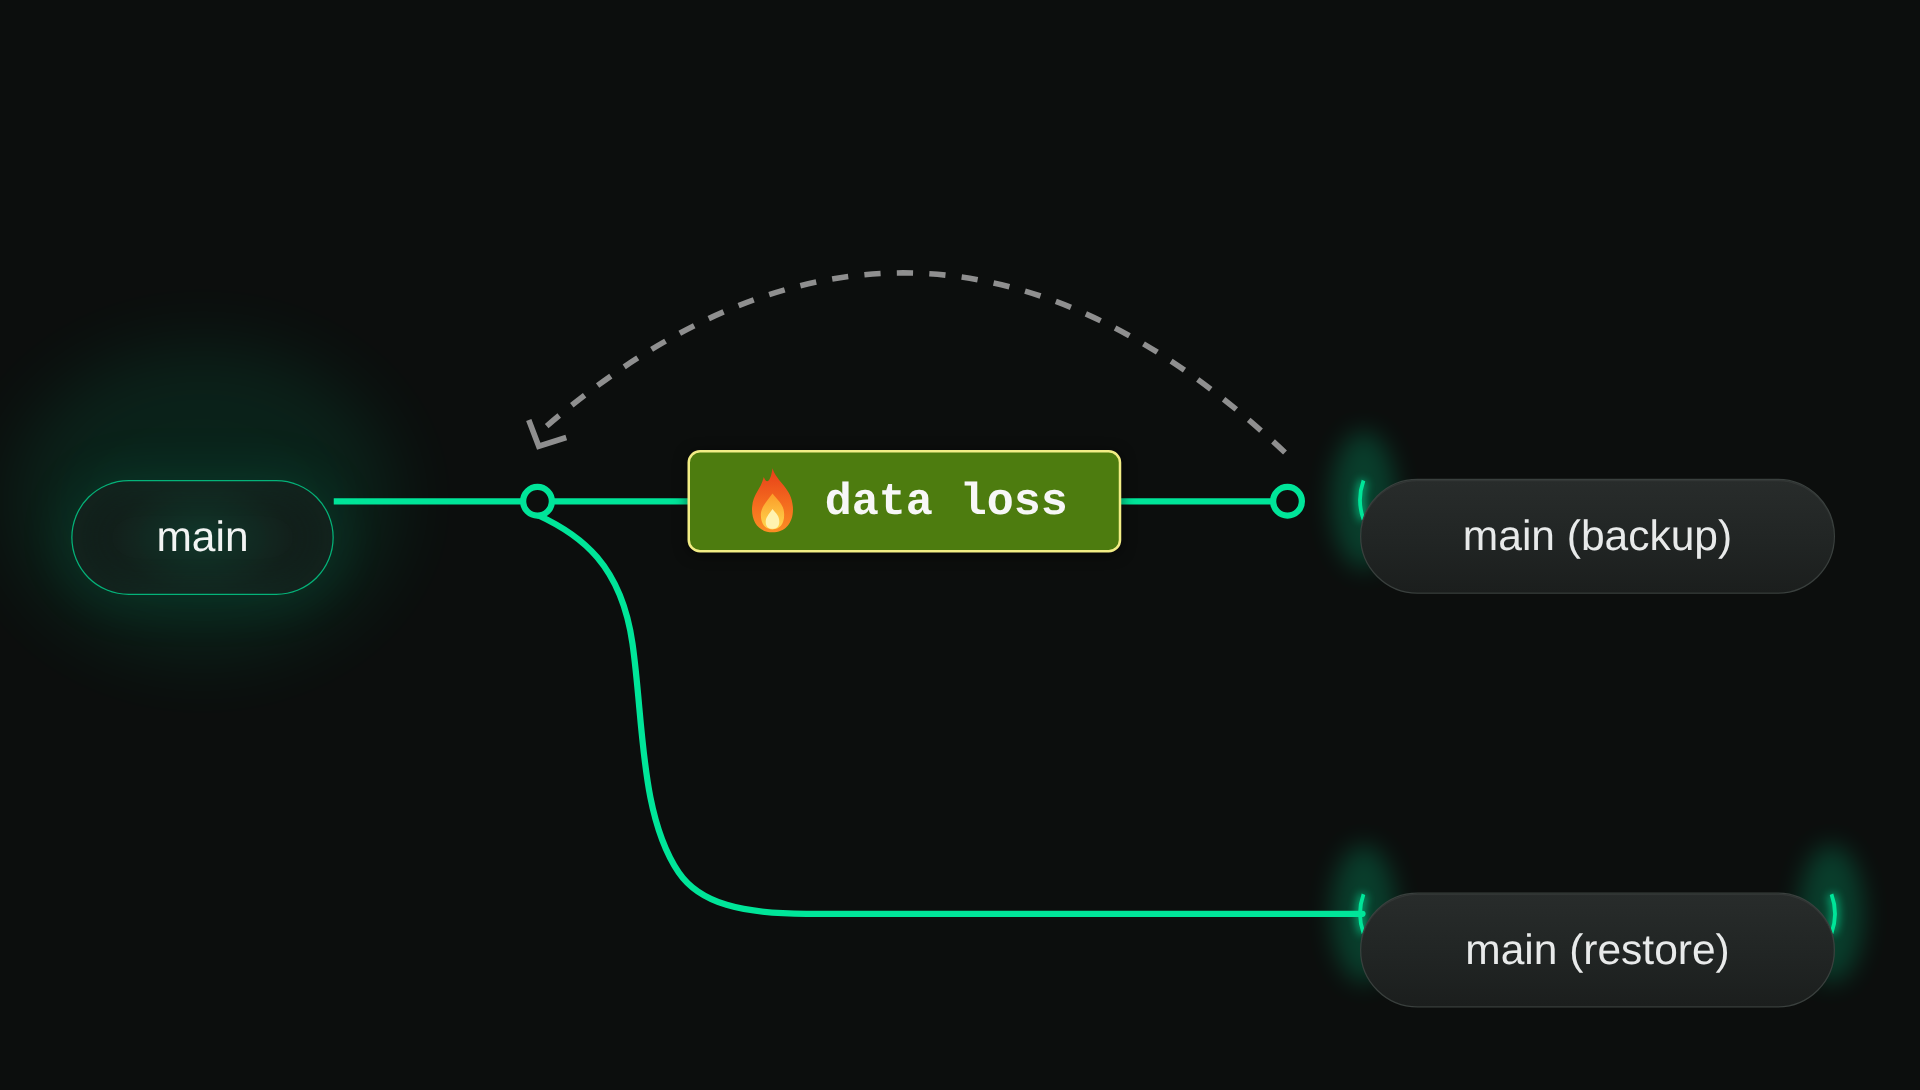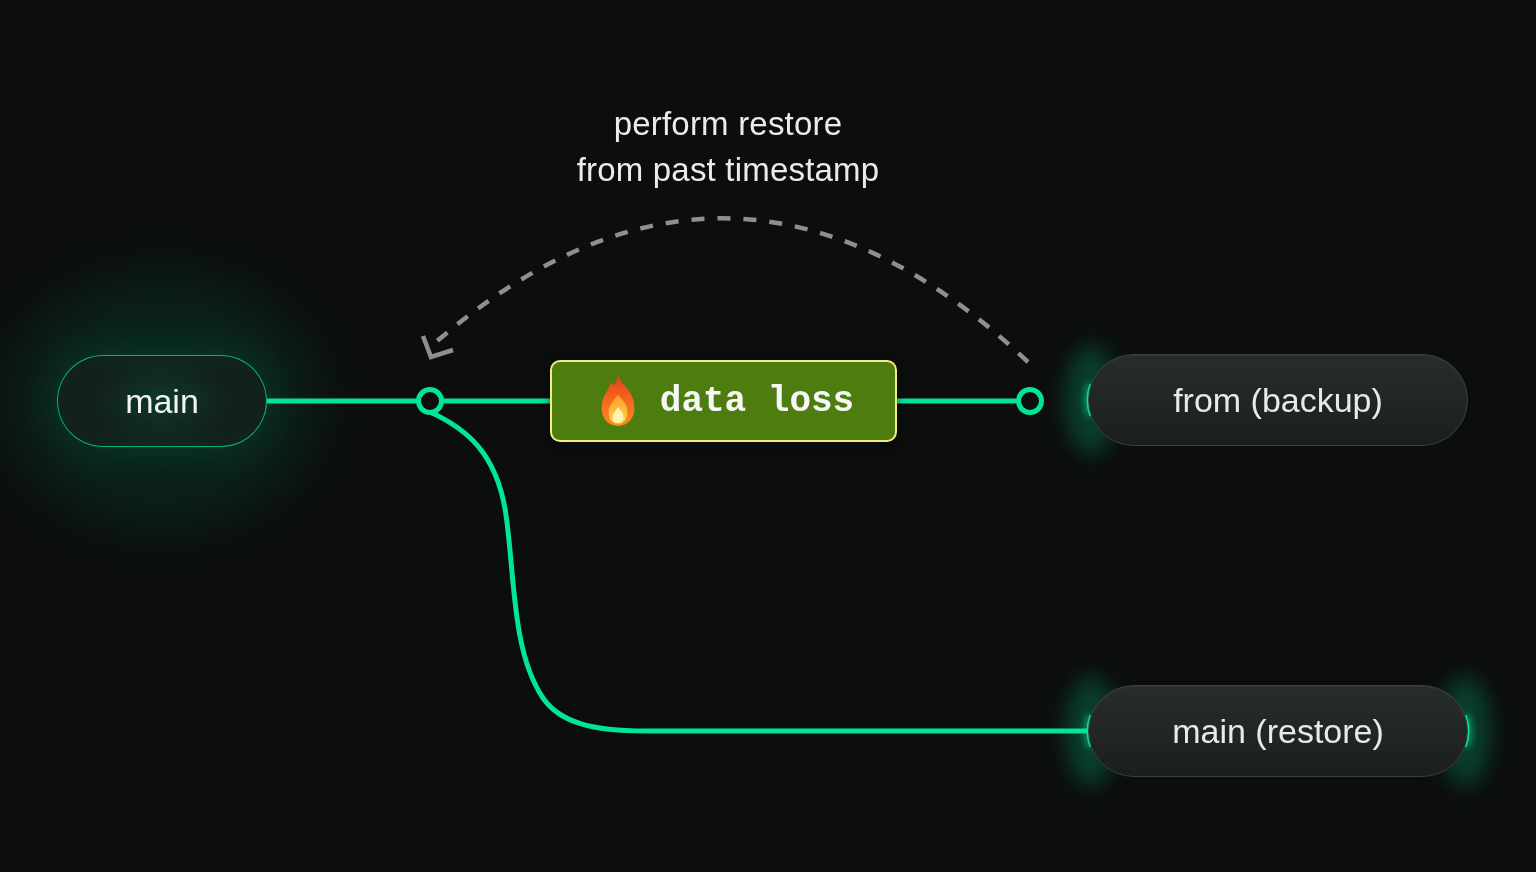--- a/index.html
+++ b/index.html
@@ -38,20 +38,21 @@
   .pill {
     position: absolute;
     height: 92px;
     border-radius: 46px;
     display: flex; align-items: center; justify-content: center;
     font-size: 34px;
     color: #e8eaea;
     background: linear-gradient(180deg, #282c2b 0%, #212524 55%, #1b1e1d 100%);
     border: 1.5px solid var(--node-border);
     box-shadow: inset 0 1px 0 rgba(255,255,255,0.05);
+    margin-top: 29px;
   }
   .pill-main {
     left: 57px; top: 355px; width: 210px;
     background:
       radial-gradient(60% 85% at 50% 50%, rgba(0,229,153,0.16) 0%, rgba(0,229,153,0.05) 55%, rgba(0,229,153,0) 100%),
       #131615;
     border: 1.5px solid rgba(0,229,153,0.75);
     box-shadow: 0 0 46px rgba(0,229,153,0.14), inset 0 0 34px rgba(0,229,153,0.08);
     color: #f2f4f3;
   }
@@ -108,31 +109,27 @@
     <g filter="url(#blur4)" opacity="0.6">
       <path d="M 1090.8 384.4 A 46 46 0 0 0 1090.8 415.6" fill="none" class="stroke-green" stroke-width="7"></path>
       <path d="M 1090.8 715.4 A 46 46 0 0 0 1090.8 746.6" fill="none" class="stroke-green" stroke-width="7"></path>
       <path d="M 1465.2 715.4 A 46 46 0 0 1 1465.2 746.6" fill="none" class="stroke-green" stroke-width="7"></path>
     </g>
     <path d="M 1090.8 384.4 A 46 46 0 0 0 1090.8 415.6" fill="none" class="stroke-green" stroke-width="3"></path>
     <path d="M 1090.8 715.4 A 46 46 0 0 0 1090.8 746.6" fill="none" class="stroke-green" stroke-width="3"></path>
     <path d="M 1465.2 715.4 A 46 46 0 0 1 1465.2 746.6" fill="none" class="stroke-green" stroke-width="3"></path>
   </svg>
 
-  <div class="note">
-    <div>perform restore</div>
-    <div>from past timestamp</div>
-  </div>
 
   <div class="pill pill-main">
     <span>main</span>
   </div>
 
   <div class="pill pill-backup">
-    <span>from (backup)</span>
+    <span>main (backup)</span>
   </div>
 
   <div class="pill pill-restored">
     <span>main (restore)</span>
   </div>
 
   <div class="event-box">
     <svg class="flame" viewBox="0 0 32 36">
       <defs>
         <linearGradient id="fg1" x1="0" y1="0" x2="0" y2="1">

